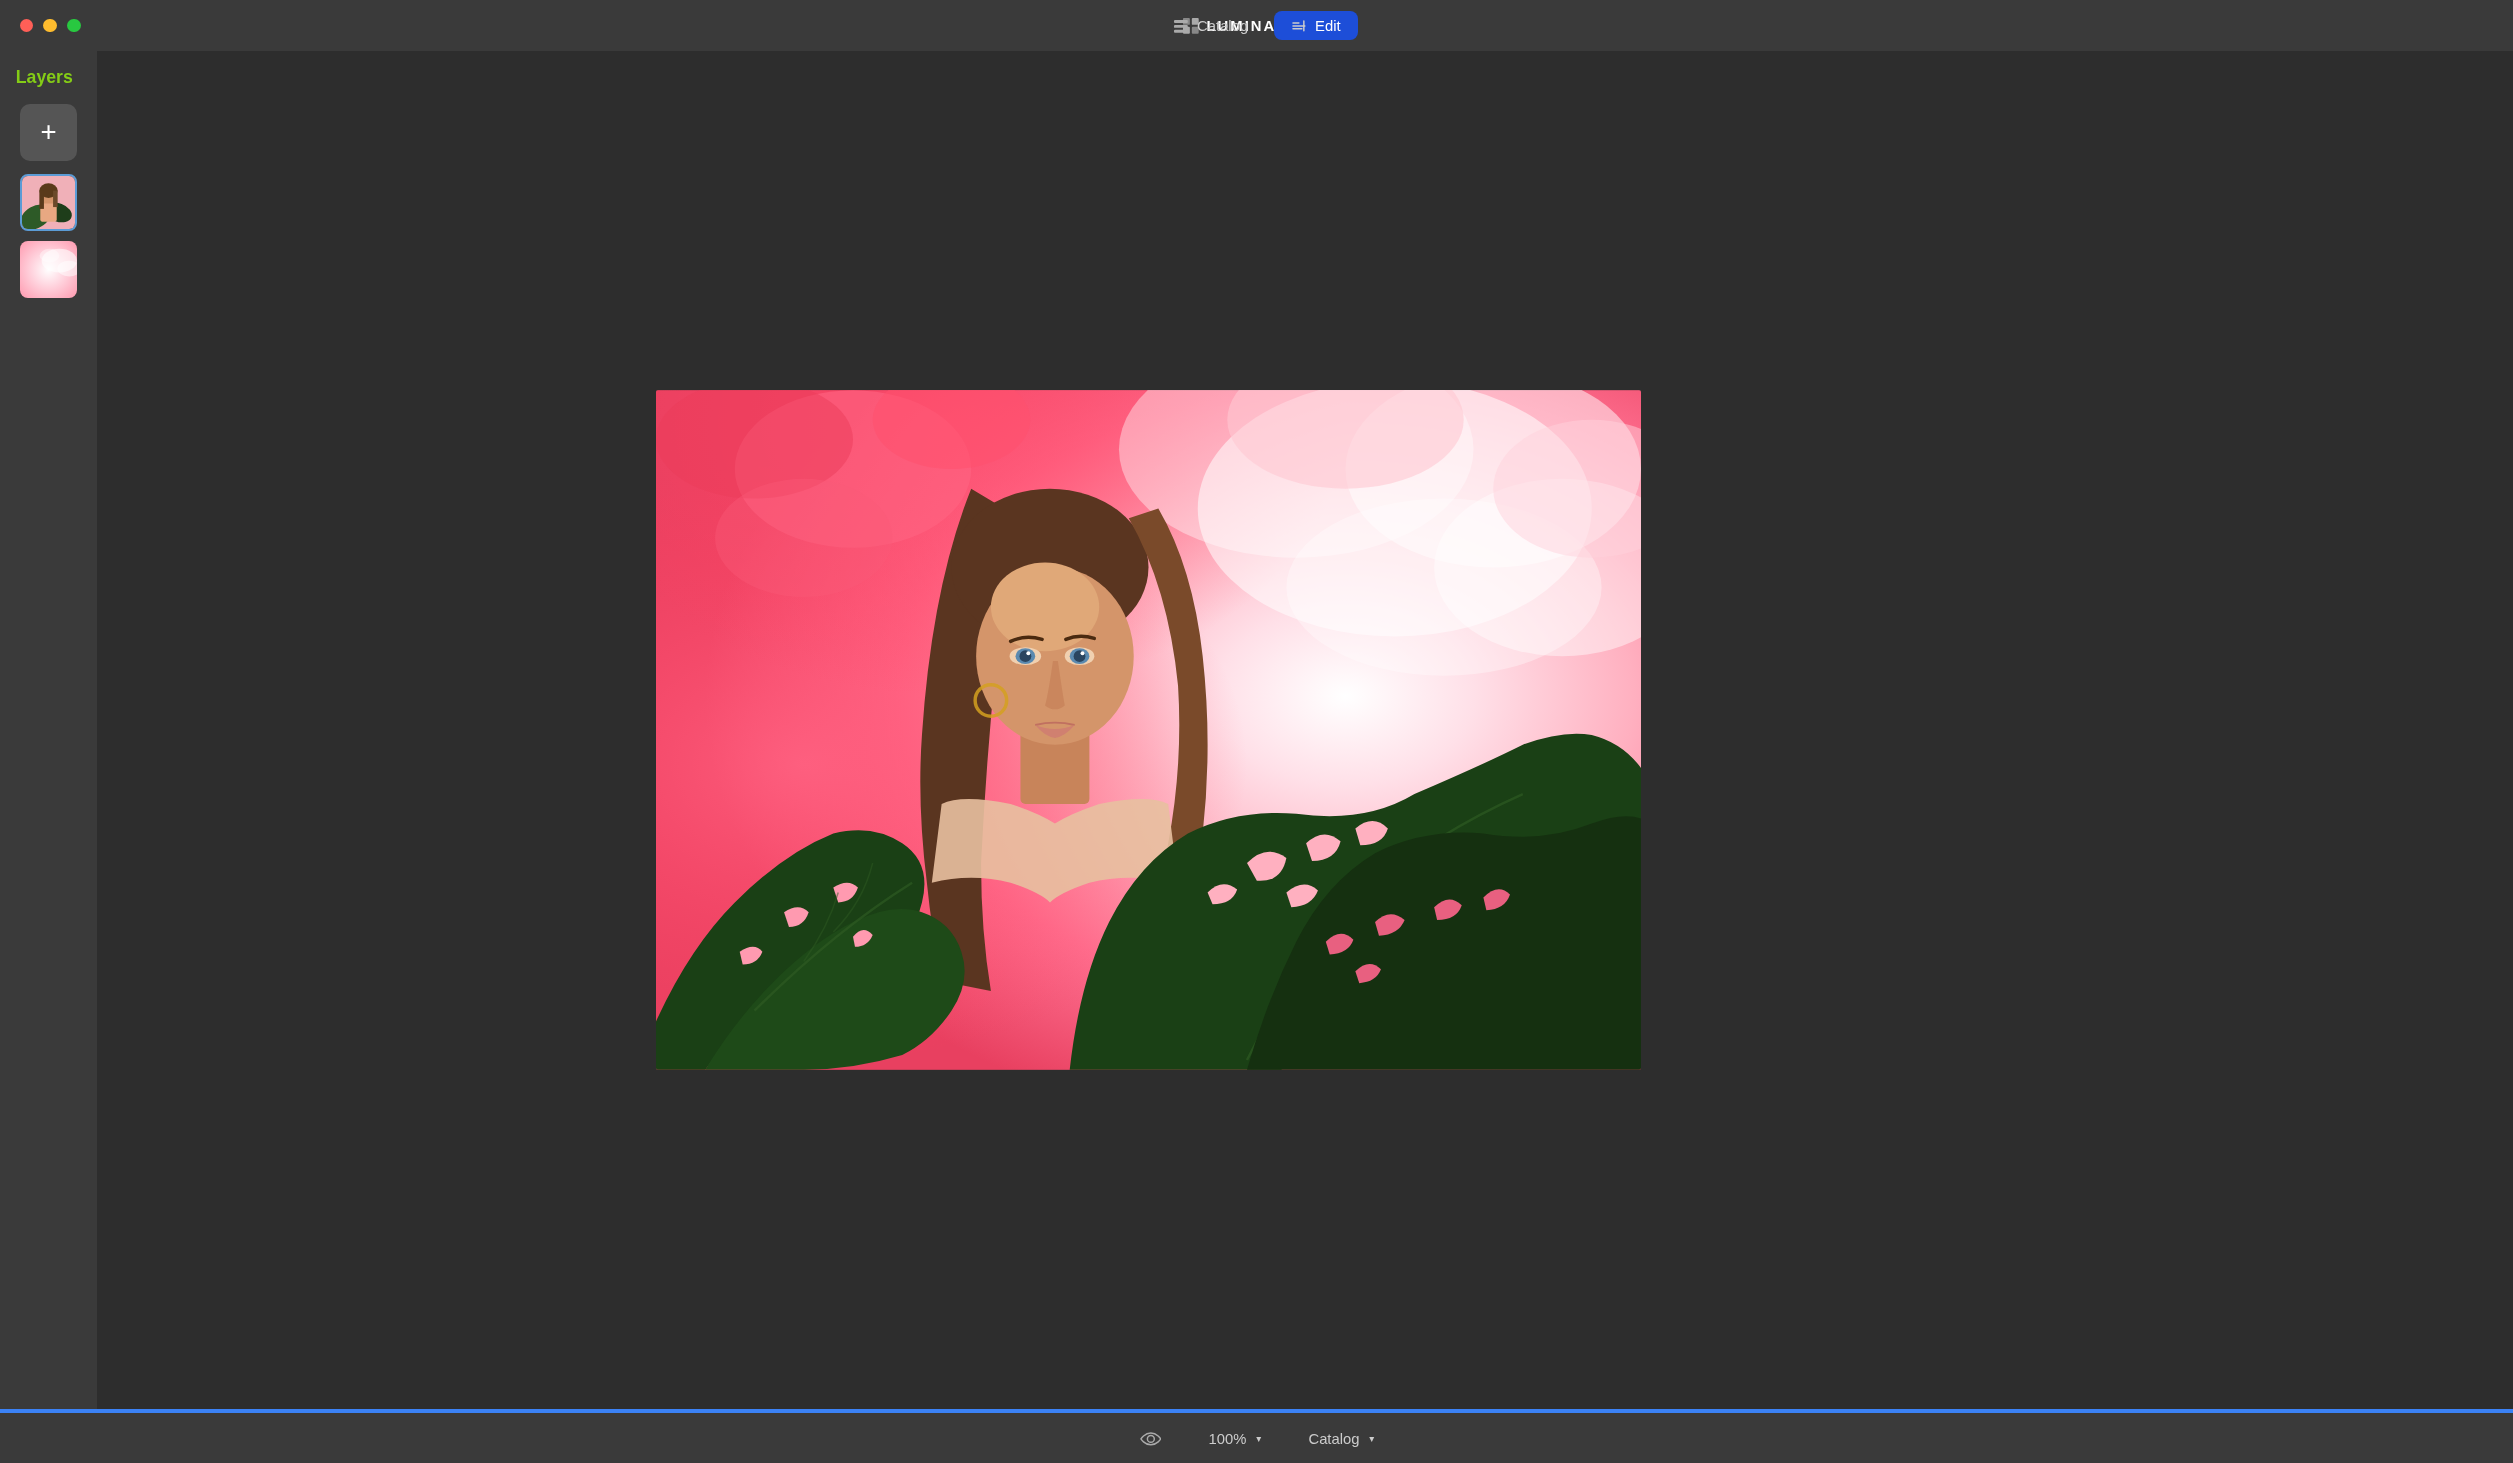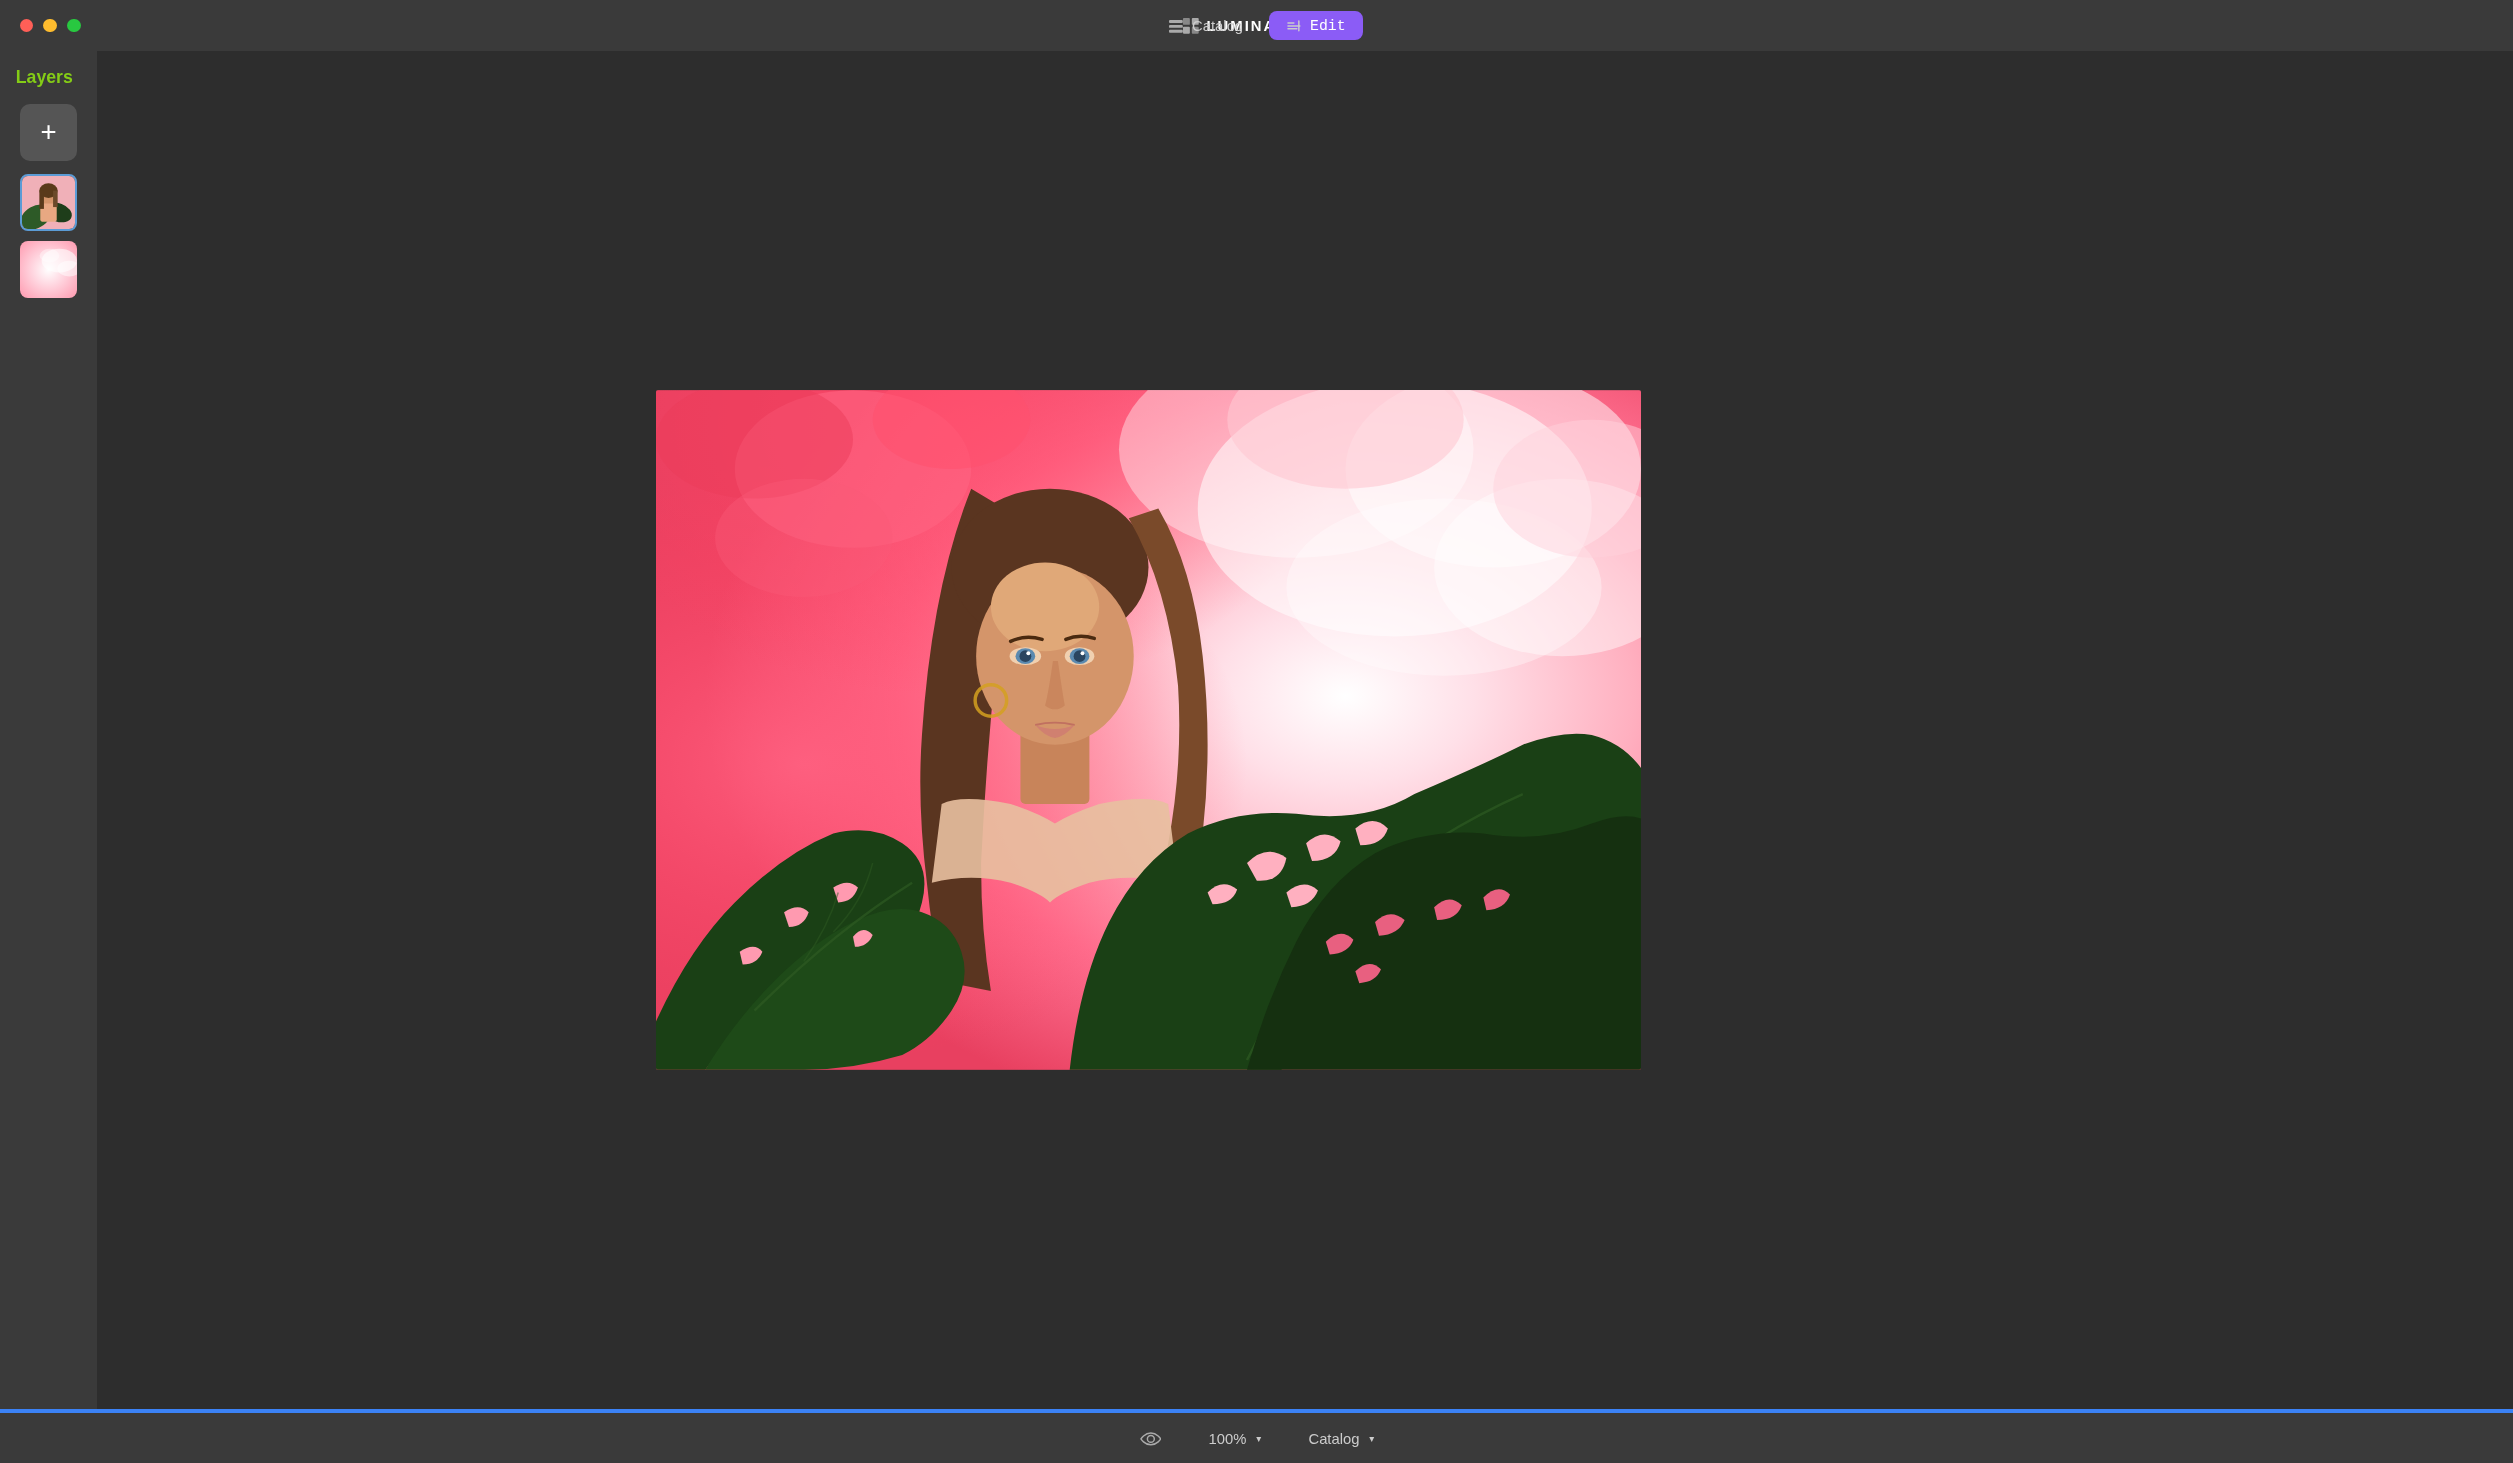--- a/index.html
+++ b/index.html
@@ -71,23 +71,22 @@
       border-radius: 7.9px;
       border: none;
       font-size: 14.8px;
       font-weight: 500;
       cursor: pointer;
       color: #cccccc;
       background: transparent;
     }
 
     .nav-btn.active {
-      background: #8b5cf6;
+      background: #1d4ed8;
       color: #ffffff;
-      font-family: Liberation Mono, monospace;
     }
 
     .nav-btn svg {
       width: 15.8px;
       height: 15.8px;
     }
 
     
     .main-content {
       display: flex;

